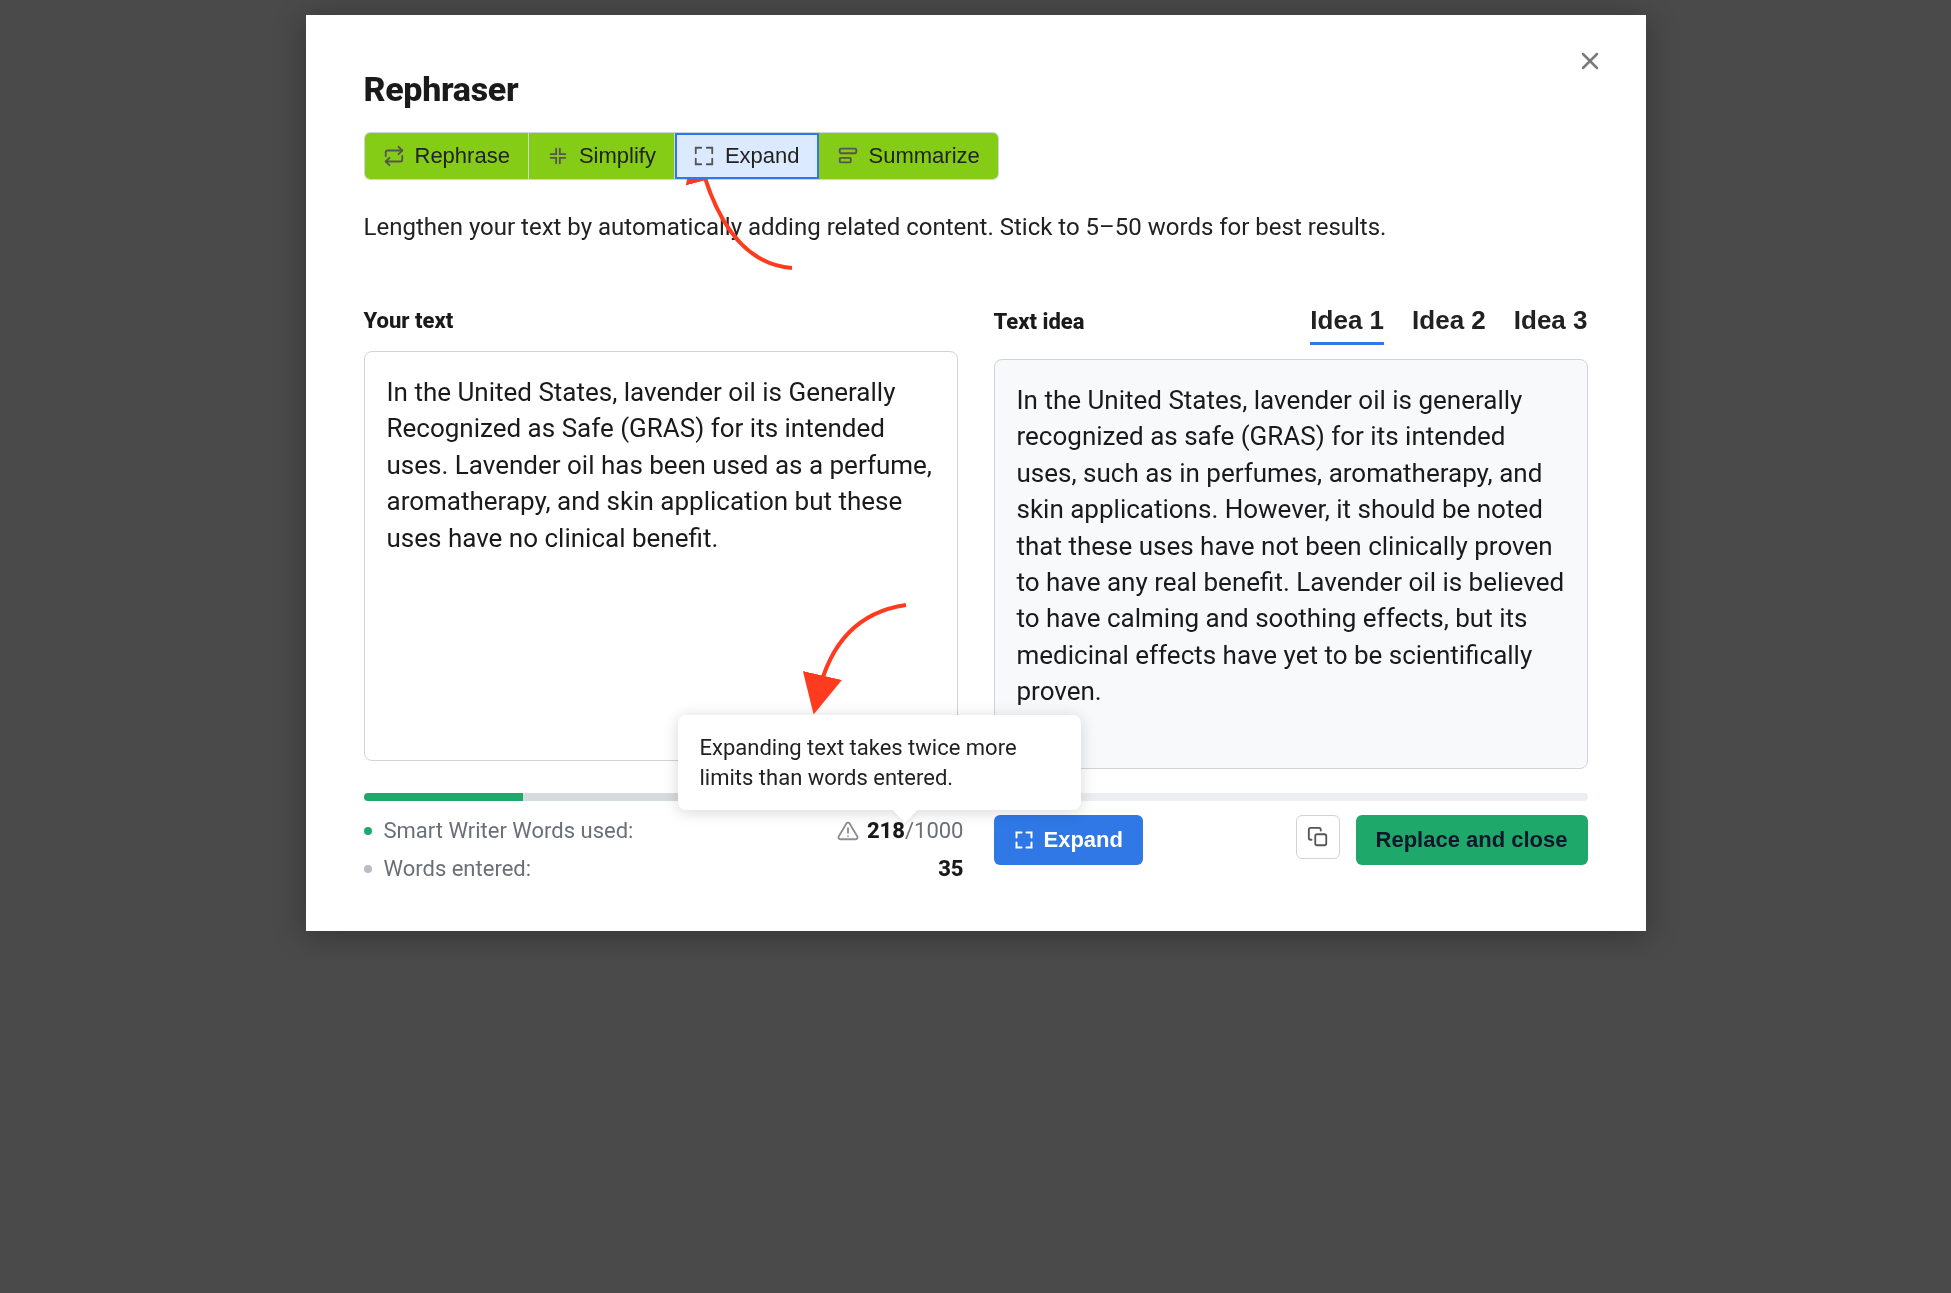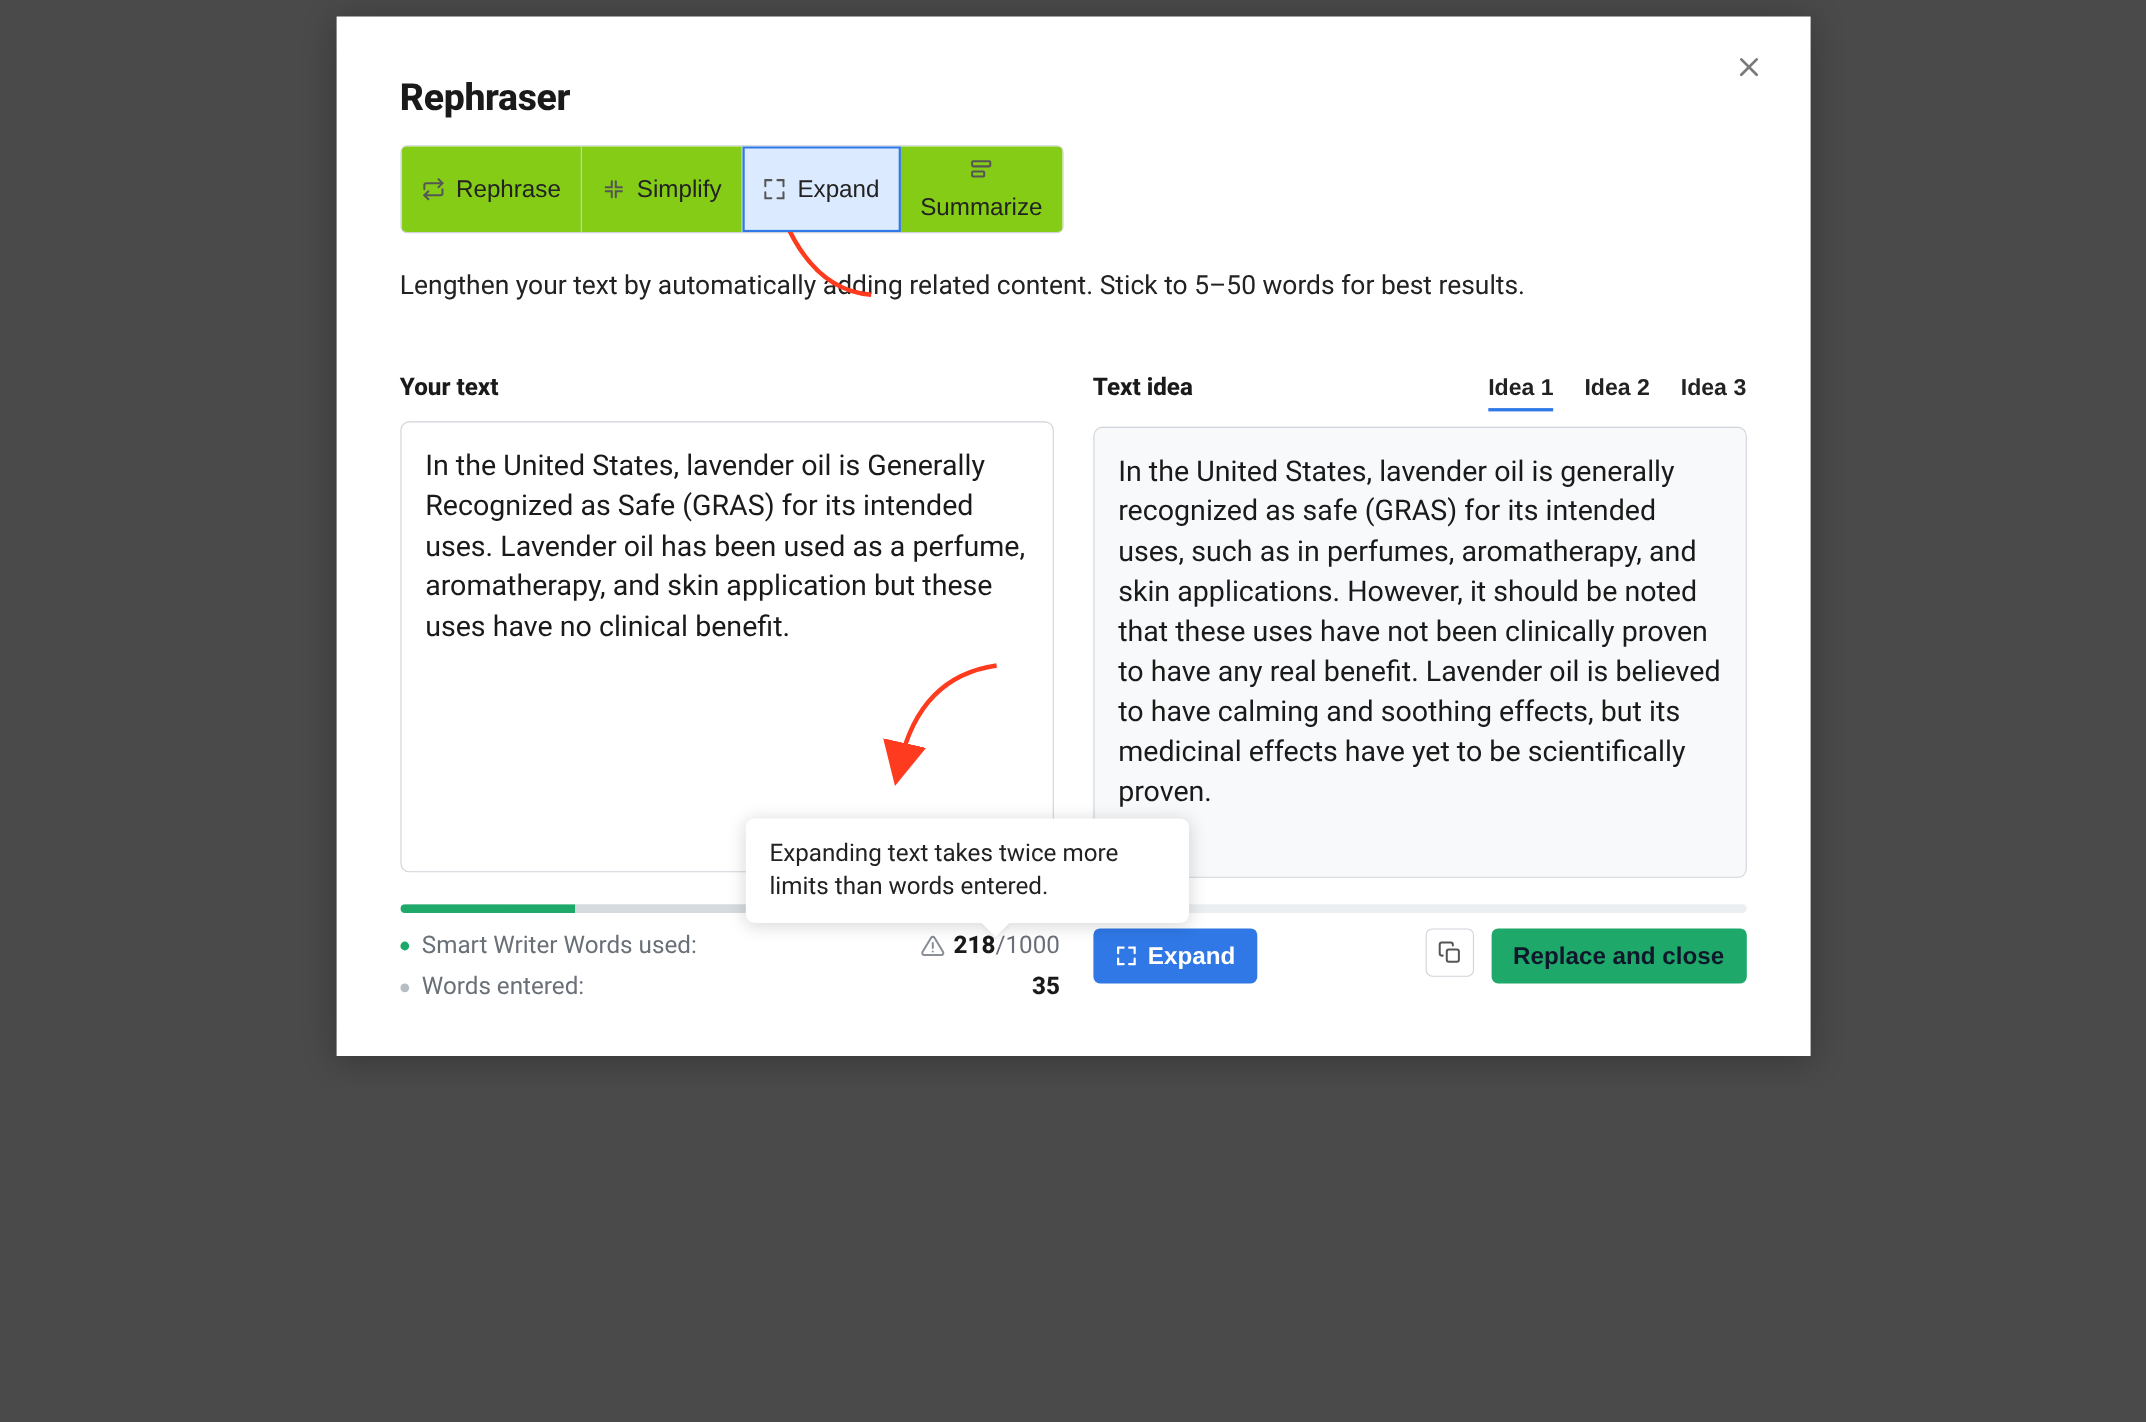--- a/index.html
+++ b/index.html
@@ -49,21 +49,21 @@
     align-items:center;
     gap:10px;
     padding:10px 18px;
     font-size:22px;
     background:#84cc16;
     border:none;
     border-right:1px solid #d0d3d9;
     cursor:pointer;
     color:#222;
   }
-  .toolbar-btn:last-child { border-right:none;flex-direction:column; }
+  .toolbar-btn:last-child { border-right:none; }
   .toolbar-btn.active {
     background:#dbeafe;
     outline:2px solid #2f78e6;
     outline-offset:-2px;
     z-index:1;
   }
   .toolbar-btn .ic { width:22px; height:22px; flex:0 0 22px; color:#555; }
   .description {
     font-size:24px;
     color:#222;
@@ -80,21 +80,21 @@
     justify-content:space-between;
     margin-bottom:14px;
   }
   .col-label {
     font-size:22px;
     font-weight:800;
   }
   .idea-tabs { display:flex; gap:28px; }
   .idea-tab {
     background:none; border:none;
-    font-size:21px; font-weight:600;
+    font-size:26px; font-weight:600;
     color:#222; cursor:pointer;
     padding:0 0 6px 0;
     border-bottom:3px solid transparent;
   }
   .idea-tab.active { border-bottom-color:#2f78e6; }
   .textbox {
     border:1.5px solid #d0d3d9;
     border-radius:8px;
     padding:22px;
     font-size:26px;

